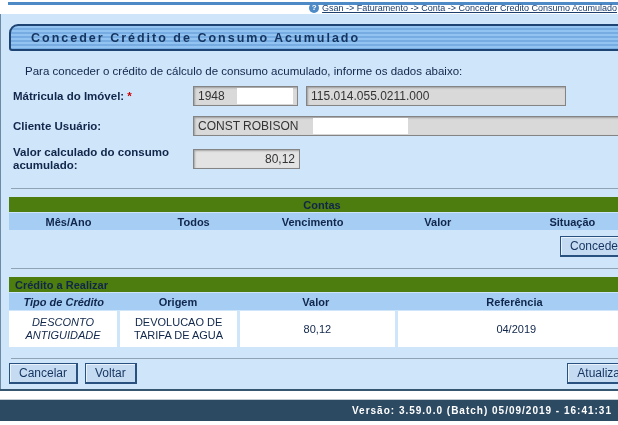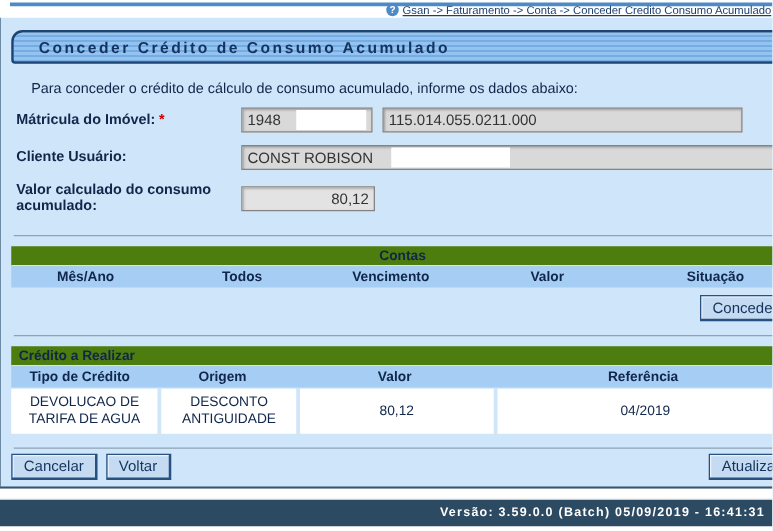--- a/index.html
+++ b/index.html
@@ -29,39 +29,39 @@
 
   .form-row { display:flex; align-items:center; margin:5px 0 5px 6px; }
   .form-label { width:180px; font-size:11.5px; font-weight:bold; color:#10264a; line-height:13px; }
   .req { color:#cc0000; font-weight:bold; margin-left:3px; }
   .fld { height:20px; font-size:12px; color:#333; padding:1px 4px;
     border:1px solid #848484; box-shadow:inset 1px 1px 2px rgba(0,0,0,0.28);
     background:#d9d9d9; font-family:"Liberation Sans", sans-serif; }
   .fld-wrap { position:relative; display:inline-block; }
   .patch { position:absolute; top:2px; bottom:2px; background:#fff; }
   .fld-matricula { width:105px; }
-  .fld-inscricao { width:288px; margin-left:8px; }
+  .fld-inscricao { width:260px; margin-left:8px; }
   .fld-cliente { width:444px; }
   .fld-valor { width:107px; text-align:right; background:#e3e3e3; }
 
   .divider { border:0; border-top:1px solid #8fa3b5; margin:11px 4px 0 4px; }
 
   .tbl { margin:8px 2px 0 2px; }
   .tbl-title { background:#4d7c0f; border-bottom:1px solid #cde4f9; color:#10264a;
     font-size:11px; font-weight:bold; height:16px; line-height:16px; }
   .tbl-title.center { text-align:center; }
   .tbl-title.left { padding-left:6px; }
   .tbl-head { display:flex; background:#a6cdf4; height:17px; align-items:center; }
   .tbl-head .th { font-size:11px; font-weight:bold; color:#10264a; text-align:center; }
   .tbl-row { display:flex; gap:3px; margin-top:1px; }
   .tbl-row .td { background:#fff; font-size:11px; color:#10264a; text-align:center;
     display:flex; align-items:center; justify-content:center; min-height:36px; line-height:13px; padding:1px 2px; }
 
   .c-col0{width:21%;} .c-col1{width:19%;} .c-col2{width:17%;} .c-col3{width:23%;} .c-col4{width:20%;}
-  .r-col0{width:17.5%;} .r-col1{width:19%;} .r-col2{width:25%;} .r-col3{width:38.5%;}
+  .r-col0{width:17.5%;font-style:italic;} .r-col1{width:19%;} .r-col2{width:25%;} .r-col3{width:38.5%;}
 
   .btn { font-family:"Liberation Sans", sans-serif; font-size:12px; color:#14345f;
     background:#c5dbf2; border:1px solid #29517f; border-right-width:2px; border-bottom-width:2px;
     box-shadow:inset 1px 1px 0 #eaf3fc; padding:2px 9px; cursor:pointer; }
   .calc-row { text-align:right; margin:6px 4px 0 0; }
   .bottom-btns { margin-top:auto; margin-bottom:5px; display:flex; align-items:flex-start; padding:0 2px; }
   .bottom-btns .left-group { display:flex; gap:7px; }
   .bottom-btns .spacer { flex:1; }
 
   .gap-strip { height:9px; background:#fff; border-bottom:1px solid #c3cbd3; }
@@ -134,22 +134,22 @@
 
       <div class="tbl">
         <div class="tbl-title left">Crédito a Realizar</div>
         <div class="tbl-head">
           <div class="th r-col0">Tipo de Crédito</div>
           <div class="th r-col1">Origem</div>
           <div class="th r-col2">Valor</div>
           <div class="th r-col3">Referência</div>
         </div>
         <div class="tbl-row">
+          <div class="td r-col0">DESCONTO ANTIGUIDADE</div>
           <div class="td r-col1">DEVOLUCAO DE TARIFA DE AGUA</div>
-          <div class="td r-col0">DESCONTO ANTIGUIDADE</div>
           <div class="td r-col2">80,12</div>
           <div class="td r-col3">04/2019</div>
         </div>
       </div>
 
       <hr class="divider">
 
       <div class="bottom-btns">
         <div class="left-group">
           <button class="btn">Cancelar</button>

